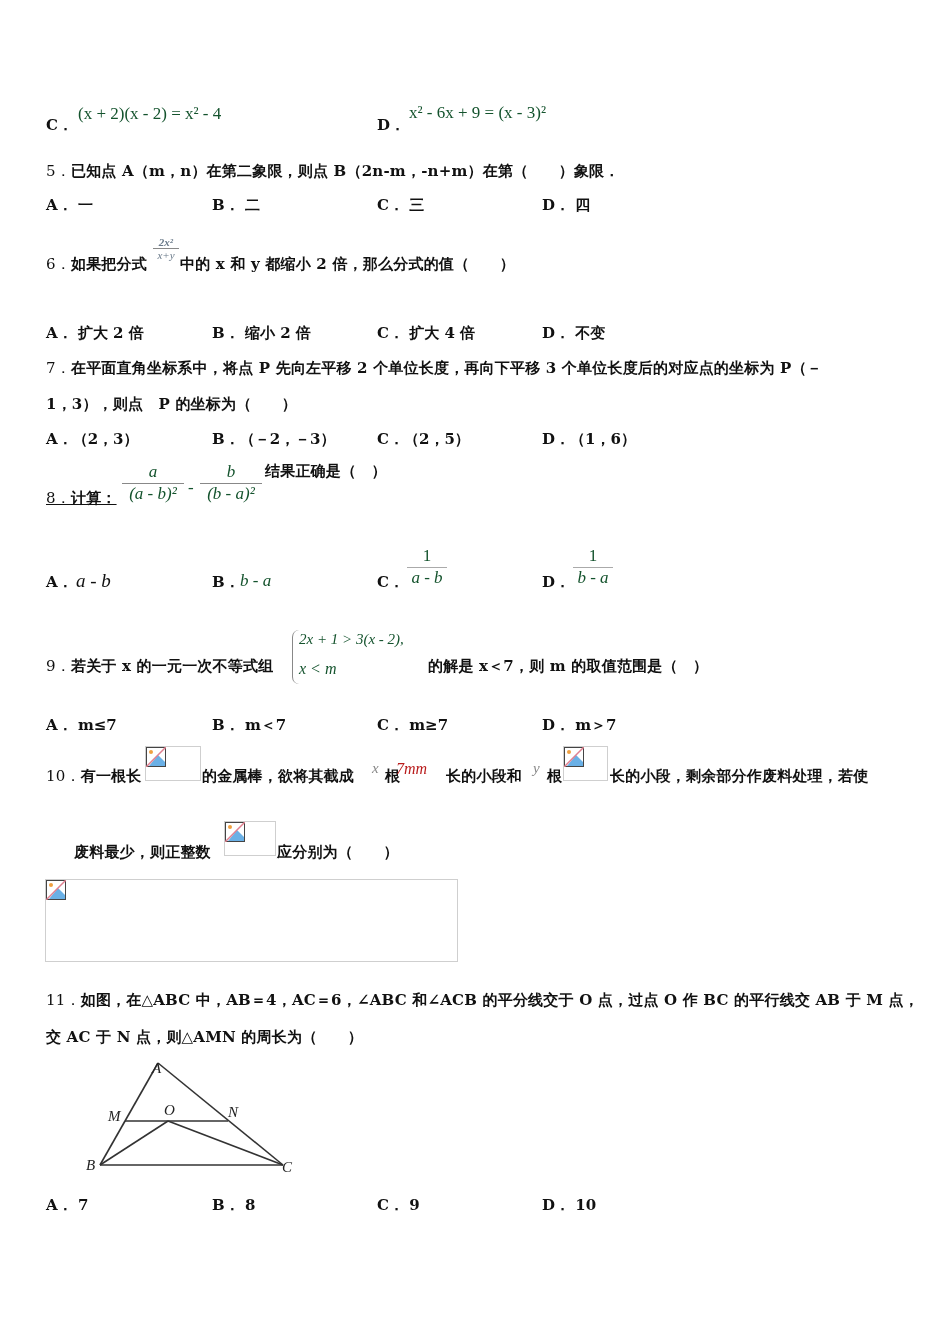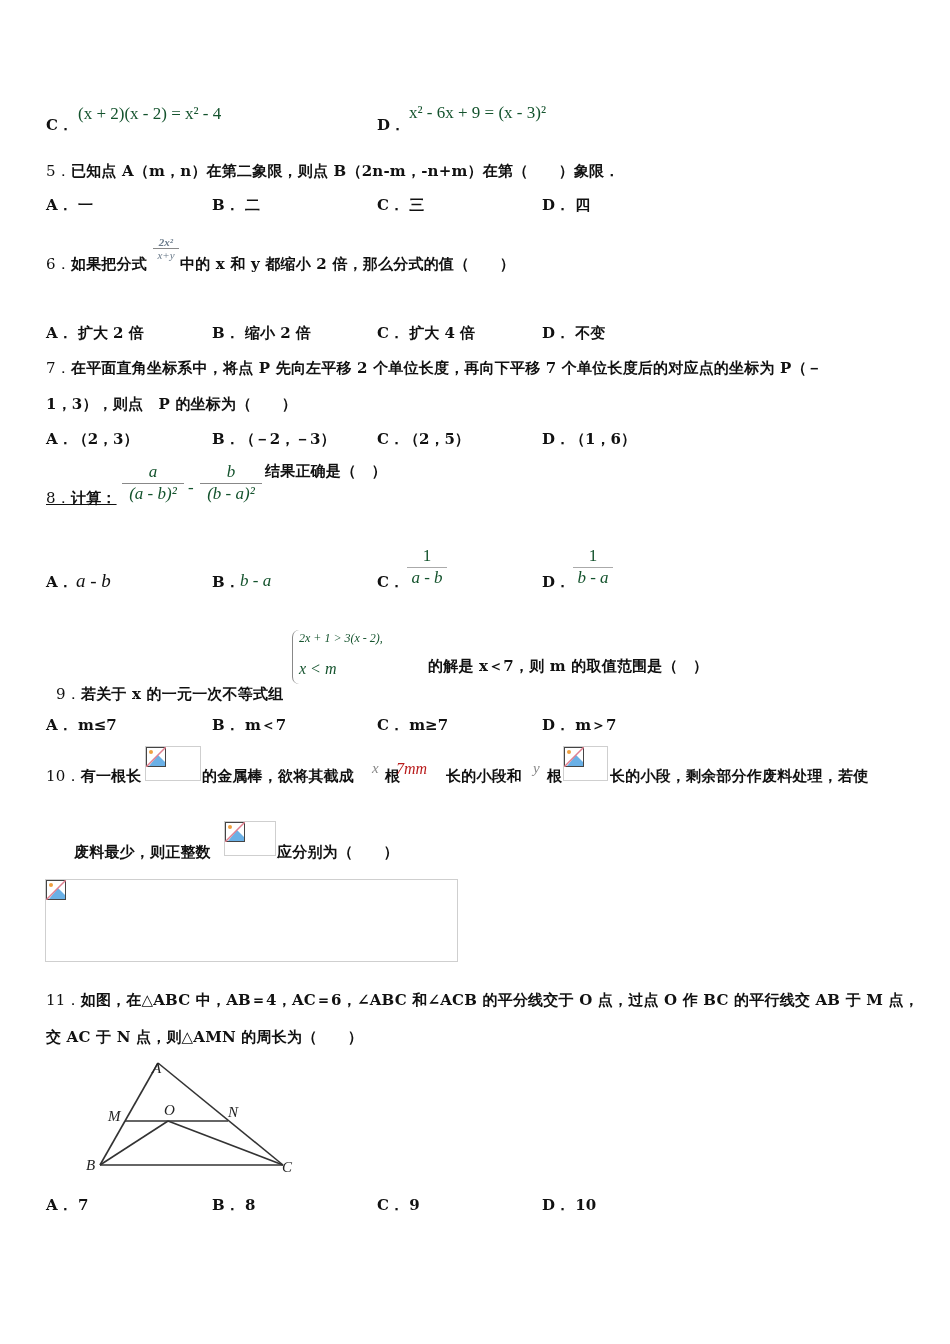--- a/index.html
+++ b/index.html
@@ -38,21 +38,21 @@
   <div style="font-weight:bold;font-style:italic;border-bottom:1px solid #888;">2x²</div>
   <div style="font-style:italic;">x+y</div>
 </div>
 <div class="abs q" style="left:180px;top:255px;">中的 x 和 y 都缩小 2 倍，那么分式的值（　　）</div>
 <div class="abs opt" style="left:46px;top:324px;"><span>A．</span> <span>扩大 2 倍</span></div>
 <div class="abs opt" style="left:212px;top:324px;"><span>B．</span> <span>缩小 2 倍</span></div>
 <div class="abs opt" style="left:377px;top:324px;"><span>C．</span> <span>扩大 4 倍</span></div>
 <div class="abs opt" style="left:542px;top:324px;"><span>D．</span> <span>不变</span></div>
 
 <div class="abs q" style="left:46px;top:359px;">
-  <span class="num">7．</span><span>在平面直角坐标系中，将点 P 先向左平移 2 个单位长度，再向下平移 7 个单位长度后的对应点的坐标为 P（－</span>
+  <span class="num">7．</span><span>在平面直角坐标系中，将点 P 先向左平移 2 个单位长度，再向下平移 3 个单位长度后的对应点的坐标为 P（－</span>
 </div>
 <div class="abs q" style="left:46px;top:395px;">1，3），则点　P 的坐标为（　　）</div>
 <div class="abs opt" style="left:46px;top:430px;"><span>A．</span><span>（2，3）</span></div>
 <div class="abs opt" style="left:212px;top:430px;"><span>B．</span><span>（－2，－3）</span></div>
 <div class="abs opt" style="left:377px;top:430px;"><span>C．</span><span>（2，5）</span></div>
 <div class="abs opt" style="left:542px;top:430px;"><span>D．</span><span>（1，6）</span></div>
 
 <div class="abs q" style="left:46px;top:489px;text-decoration:underline;">
   <span class="num">8．</span><span>计算：</span>
 </div>
@@ -75,25 +75,25 @@
 <div class="abs math" style="left:407px;top:546px;width:40px;text-align:center;">
   <div style="border-bottom:1.5px solid #aaa;padding-bottom:1px;">1</div>
   <div class="mi">a - b</div>
 </div>
 <div class="abs opt" style="left:542px;top:573px;">D．</div>
 <div class="abs math" style="left:573px;top:546px;width:40px;text-align:center;">
   <div style="border-bottom:1.5px solid #aaa;padding-bottom:1px;">1</div>
   <div class="mi">b - a</div>
 </div>
 
-<div class="abs q" style="left:56px;top:657px;margin-top:28px;">
+<div class="abs q" style="left:46px;top:657px;">
   <span class="num">9．</span><span>若关于 x 的一元一次不等式组</span>
 </div>
 <div class="brace" style="left:292px;top:630px;width:6px;height:54px;"></div>
-<div class="abs math mi" style="left:299px;top:631px;font-size:12px;">2x + 1 &gt; 3(x - 2),</div>
+<div class="abs math mi" style="left:299px;top:631px;font-size:15px;">2x + 1 &gt; 3(x - 2),</div>
 <div class="abs math mi" style="left:299px;top:660px;font-size:16px;">x &lt; m</div>
 <div class="abs q" style="left:428px;top:657px;">的解是 x＜7，则 m 的取值范围是（　）</div>
 <div class="abs opt" style="left:46px;top:716px;"><span>A．</span> <span>m≤7</span></div>
 <div class="abs opt" style="left:212px;top:716px;"><span>B．</span> <span>m＜7</span></div>
 <div class="abs opt" style="left:377px;top:716px;"><span>C．</span> <span>m≥7</span></div>
 <div class="abs opt" style="left:542px;top:716px;"><span>D．</span> <span>m＞7</span></div>
 
 <div class="abs q" style="left:46px;top:767px;">
   <span class="num">10．</span><span>有一根长</span>
 </div>

